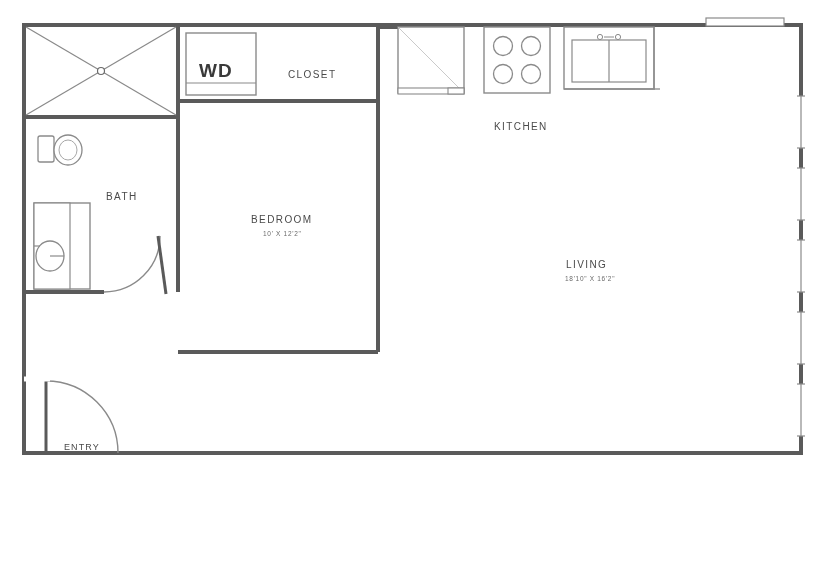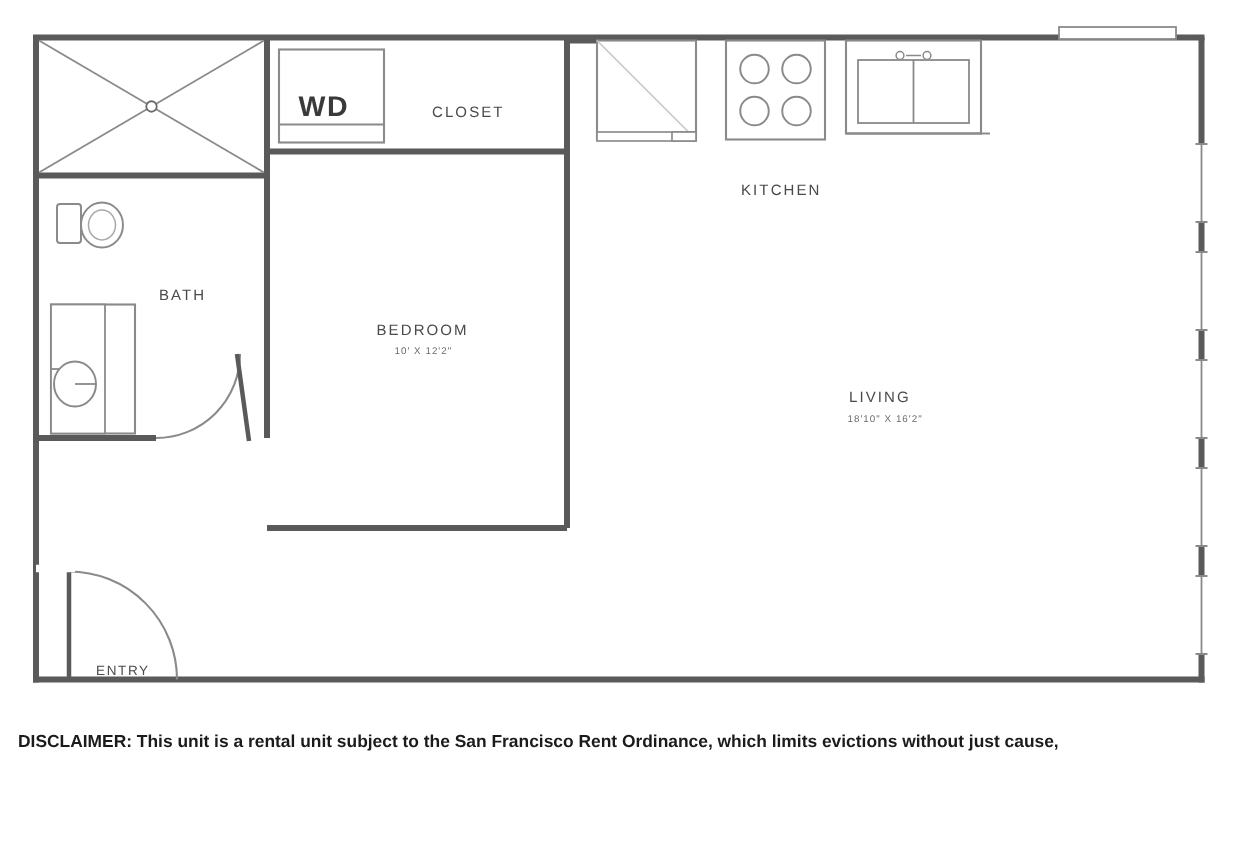--- a/index.html
+++ b/index.html
@@ -203,14 +203,13 @@
     <path d="M 46 381 A 72 72 0 0 1 118 453"></path>
     <line x1="46" y1="381" x2="46" y2="453" stroke="#5a5a5a" stroke-width="3"></line>
     <line x1="24" y1="379" x2="50" y2="379" stroke="#ffffff" stroke-width="5"></line>
   </g>
   <text class="entry-text" x="64" y="450">ENTRY</text>
 
 </svg>
 </div>
 
 <div id="disclaimer">
-  <div>DISCLAIMER: This unit is a rental unit subject to the San Francisco Rent Ordinance, which limits evictions without just cause,</div>
 </div>
 
 </body></html>

